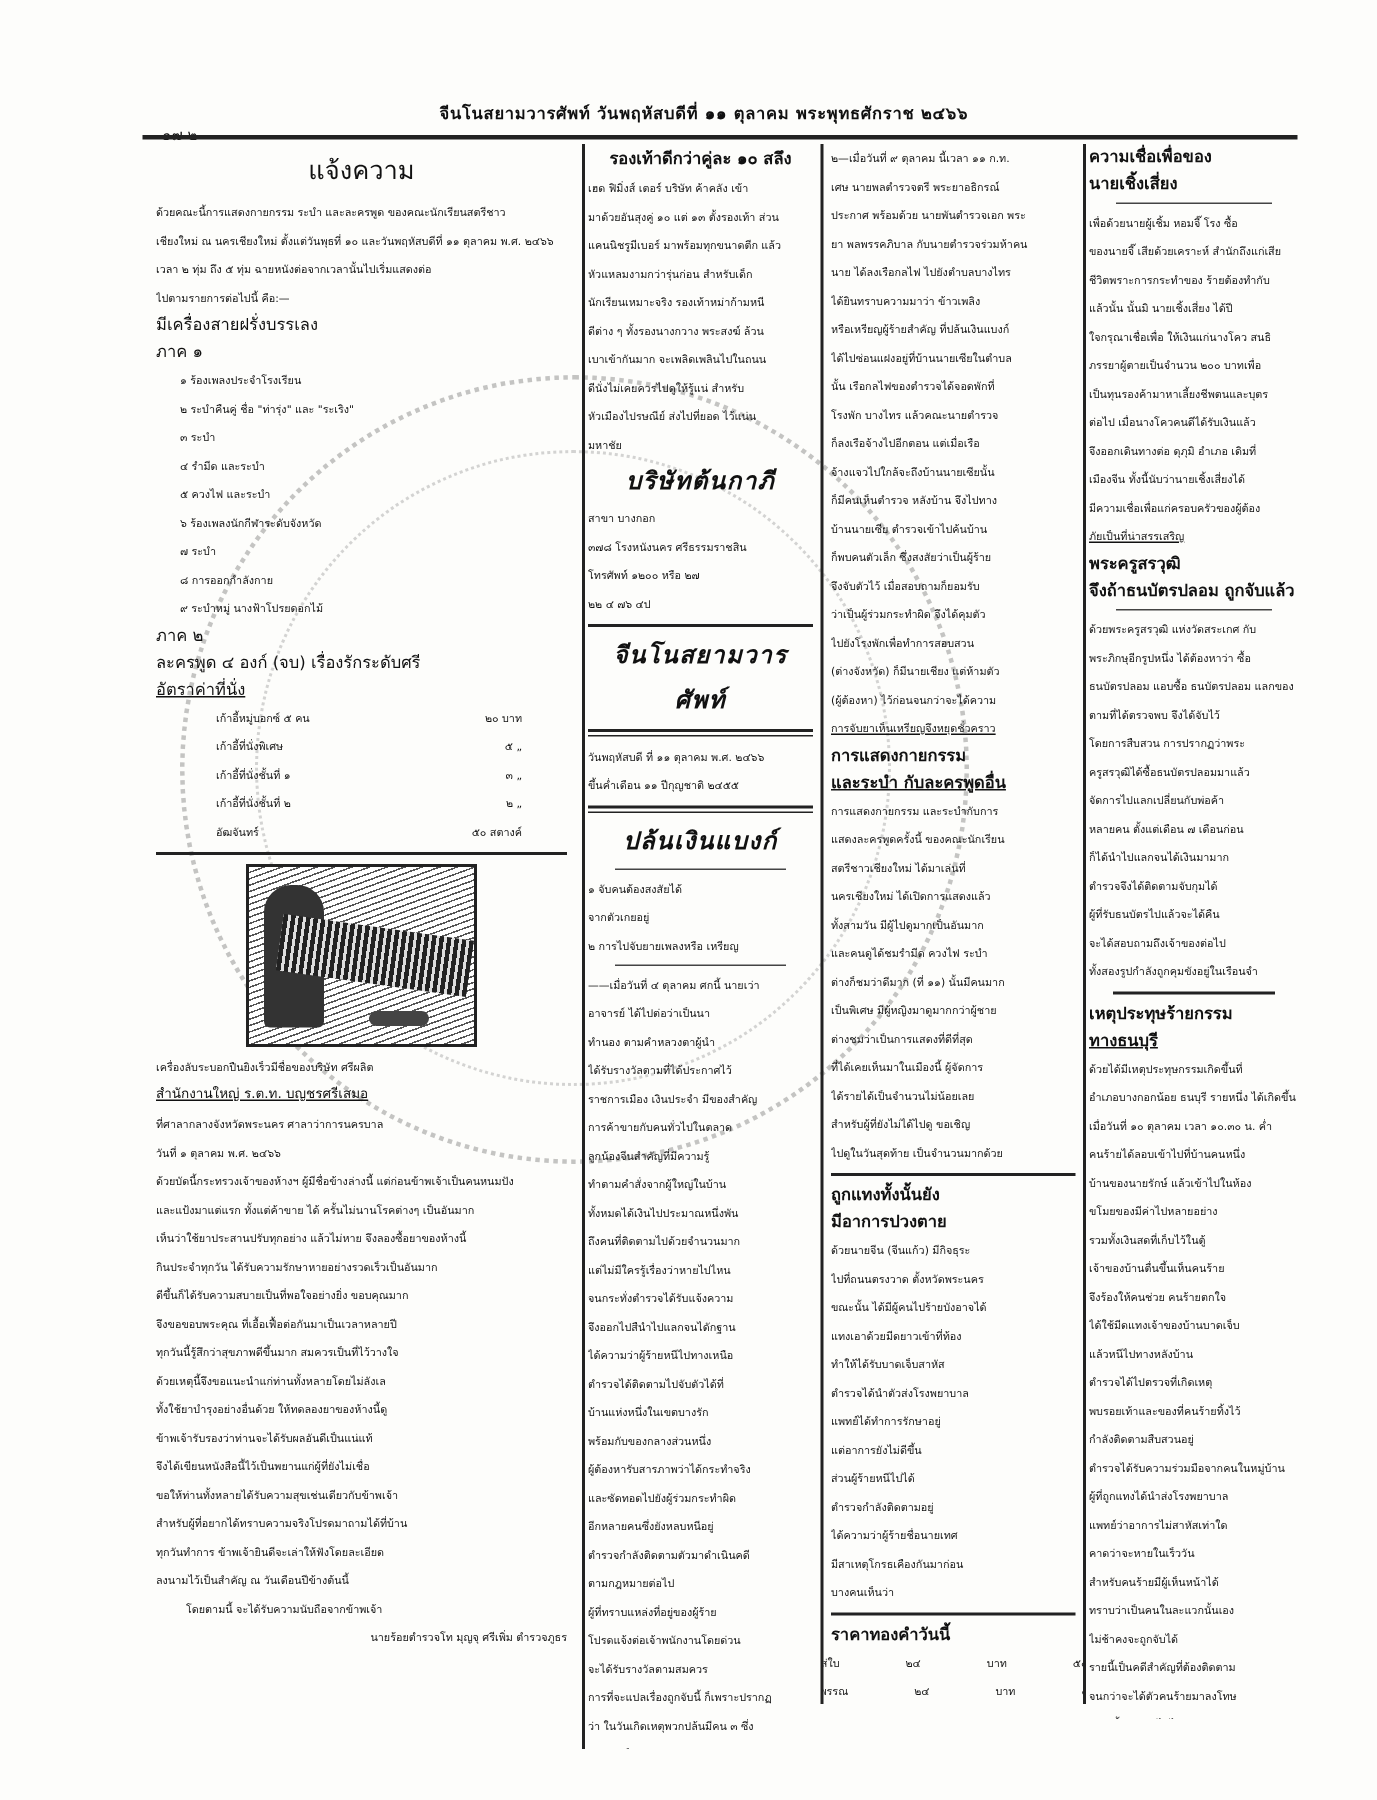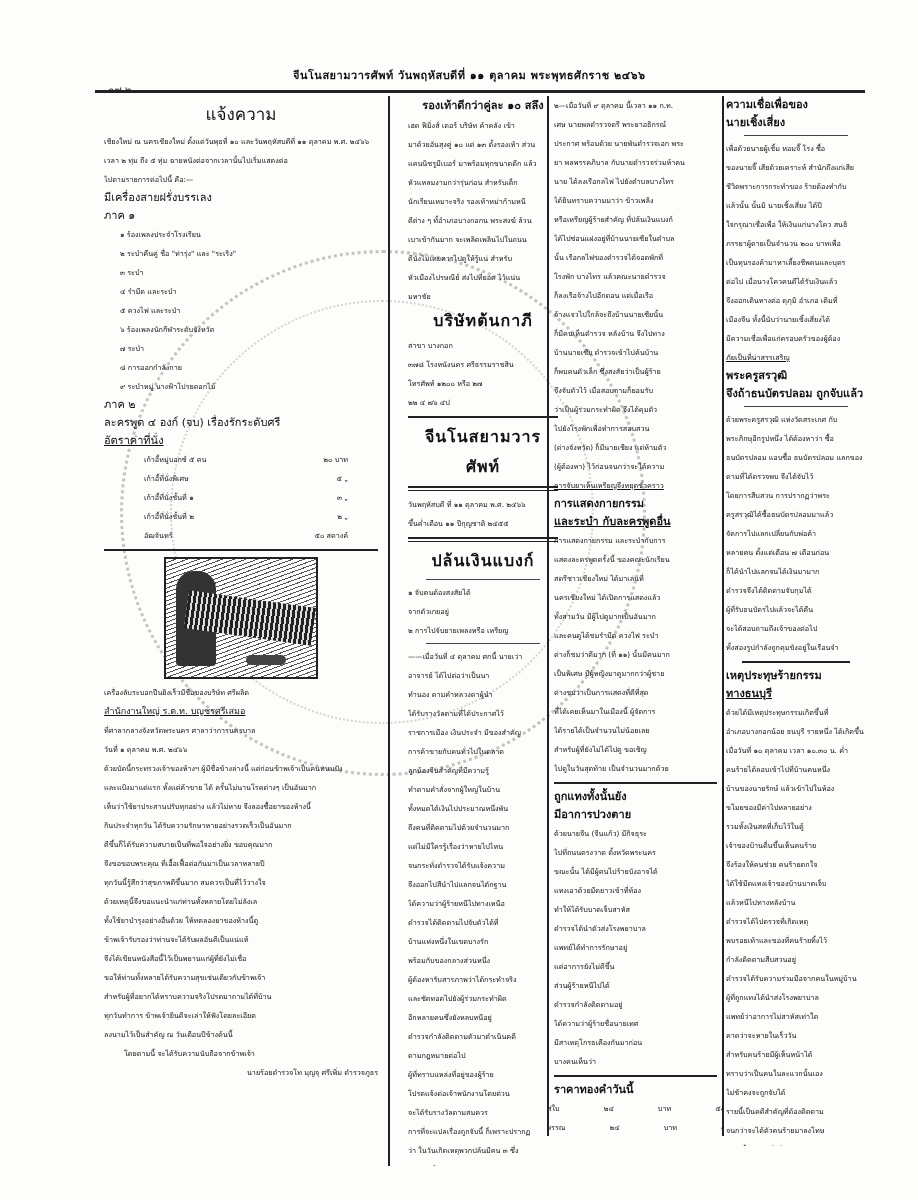--- a/index.html
+++ b/index.html
@@ -5,27 +5,27 @@
   html, body { margin: 0; padding: 0; background: #ffffff; }
   body { width: 918px; height: 1200px; position: relative; overflow: hidden;
          font-family: "DejaVu Sans", sans-serif; color: #111; }
   .page { position: absolute; left: 0; top: 0; width: 918px; height: 1200px; background: #fdfdfb; }
   .masthead { position: absolute; left: 108px; top: 62px; width: 740px; height: 22px; font-size: 11px; }
   .masthead .pg { position: absolute; left: 0; top: 20px; font-size: 10px; }
   .masthead .title { position: absolute; left: 185px; top: 4px; font-size: 11px; font-weight: bold; letter-spacing: 0.5px; }
   .rule-top { position: absolute; left: 95px; top: 90px; width: 770px; height: 3px; background: #222; }
   .col { position: absolute; top: 96px; font-size: 7.2px; line-height: 19px; overflow: hidden; }
   .col1 { left: 104px; width: 274px; height: 1060px; }
-  .col2 { left: 388px; width: 150px; height: 1070px; border-left: 2px solid #222; padding-left: 18px; }
+  .col2 { left: 388px; width: 150px; height: 1070px; border-left: 2px solid #222; padding-left: 2px; }
   .col3 { left: 547px; width: 163px; height: 1040px; border-left: 2px solid #222; border-right: 2px solid #222; padding: 0 5px; }
   .col4 { left: 722px; width: 140px; height: 1050px; padding-left: 4px; }
   .h1 { font-size: 17px; font-weight: normal; text-align: center; line-height: 28px; margin: 4px 0; }
   .h2 { font-size: 11px; font-weight: bold; text-align: center; line-height: 20px; }
   .h3 { font-size: 11px; line-height: 18px; }
-  .big { font-size: 16px; font-weight: bold; text-align: center; line-height: 30px; letter-spacing: 1px; }
+  .big { font-size: 16px; font-weight: bold; text-align: center; line-height: 30px; letter-spacing: 1px; font-style: italic; }
   .center { text-align: left; }
   .u { text-decoration: underline; }
   .line { white-space: nowrap; overflow: hidden; text-overflow: clip; }
   .item { white-space: nowrap; }
   .hr { height: 2px; background: #222; margin: 4px 0; }
   .hr-thin { height: 1px; background: #444; margin: 3px 18px; }
   .hr-dbl { border-top: 2px solid #222; border-bottom: 1px solid #222; height: 2px; margin: 4px 0; }
   .price-row { display: flex; justify-content: center; white-space: nowrap; gap: 44px; }
   .illus { width: 150px; height: 118px; margin: 6px auto 4px auto; border: 2px solid #222; background:
       repeating-linear-gradient(160deg, #fff 0 3px, #555 3px 4px); position: relative; }
@@ -48,20 +48,21 @@
   <div class="stamp2"></div>
 
   <div class="masthead">
     <span class="pg">๑๗ ๒</span>
     <span class="title">จีนโนสยามวารศัพท์   วันพฤหัสบดีที่ ๑๑ ตุลาคม พระพุทธศักราช ๒๔๖๖</span>
   </div>
   <div class="rule-top"></div>
 
   <div class="col col1">
     <div class="h1">แจ้งความ</div>
+    <div class="line">ด้วยคณะนี้การแสดงกายกรรม ระบำ และละครพูด ของคณะนักเรียนสตรีชาว</div>
     <div class="line">เชียงใหม่ ณ นครเชียงใหม่ ตั้งแต่วันพุธที่ ๑๐ และวันพฤหัสบดีที่ ๑๑ ตุลาคม พ.ศ. ๒๔๖๖</div>
     <div class="line">เวลา ๒ ทุ่ม ถึง ๕ ทุ่ม ฉายหนังต่อจากเวลานั้นไปเริ่มแสดงต่อ</div>
     <div class="line">ไปตามรายการต่อไปนี้ คือ:—</div>
     <div class="h3">มีเครื่องสายฝรั่งบรรเลง</div>
     <div class="h3">ภาค ๑</div>
     <div style="padding-left:16px">
       <div class="item">๑  ร้องเพลงประจำโรงเรียน</div>
       <div class="item">๒  ระบำคืนคู่ ชื่อ "ท่ารุ่ง" และ "ระเริง"</div>
       <div class="item">๓  ระบำ</div>
       <div class="item">๔  รำมีด และระบำ</div>
@@ -124,21 +125,21 @@
     <div class="line" style="text-align:right">นายร้อยตำรวจโท มุญจุ ศรีเพิ่ม ตำรวจภูธร</div>
   </div>
 
   <div class="col col2">
     <div class="h2">รองเท้าดีกว่าคู่ละ ๑๐ สลึง</div>
     <div class="line">เฮด ฟิมิ่งส์ เตอร์ บริษัท ค้าคลัง เข้า</div>
     <div class="line">มาด้วยอันสุงคู่ ๑๐ แต่ ๑๓ ตั้งรองเท้า ส่วน</div>
     <div class="line">แคนนิชรูมีเบอร์ มาพร้อมทุกขนาดตีก แล้ว</div>
     <div class="line">หัวแหลมงามกว่ารุ่นก่อน สำหรับเด็ก</div>
     <div class="line">นักเรียนเหมาะจริง รองเท้าหม่าก้ามหนี</div>
-    <div class="line">ดีต่าง ๆ ทั้อำเภอบางกอกน พระสงฆ์ ล้วน</div>
+    <div class="line">ดีต่าง ๆ ทั้งรองนางกวาง พระสงฆ์ ล้วน</div>
     <div class="line">เบาเข้ากันมาก จะเพลิดเพลินไปในถนน</div>
     <div class="line">ดีนั่งไม่เคยควรไปดูให้รู้แน่ สำหรับ</div>
     <div class="line">หัวเมืองไปรษณีย์ ส่งไปที่ยอด ไว้แน่น</div>
     <div class="line">มหาชัย</div>
     <div class="big">บริษัทต้นกาภี</div>
     <div class="center line">สาขา บางกอก</div>
     <div class="center line">๓๗๘ โรงหนังนคร ศรีธรรมราชสิน</div>
     <div class="center line">โทรศัพท์ ๑๒๐๐ หรือ ๒๗</div>
     <div class="center line">๒๒ ๔ ๗๖ ๔ป</div>
     <div class="hr"></div>

